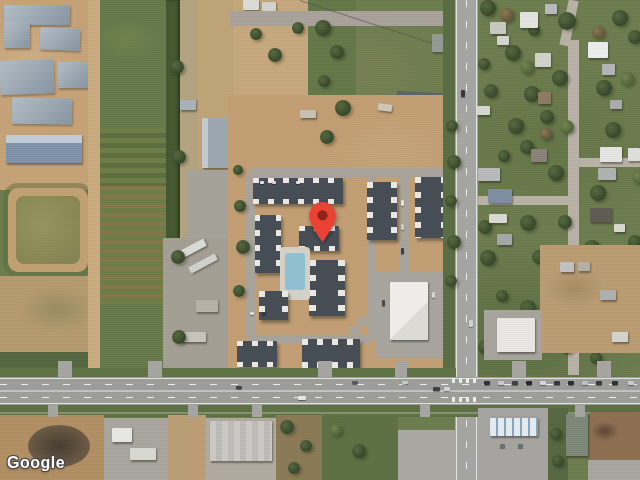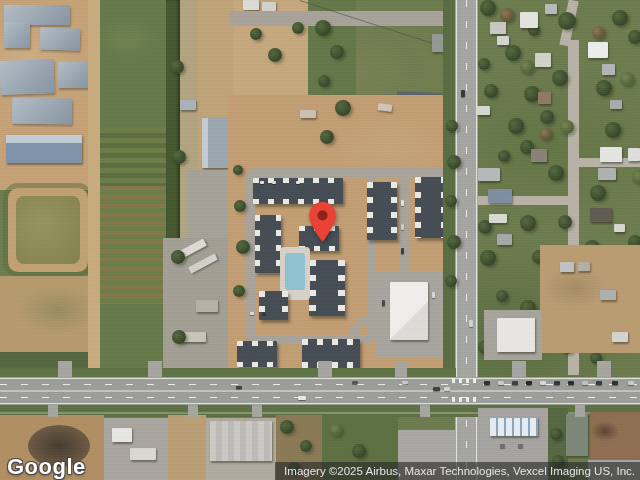--- a/index.html
+++ b/index.html
@@ -21,21 +21,21 @@
   .bv{background-image:linear-gradient(90deg,rgba(69,76,85,0) 0 20%,#454c55 20% 80%,rgba(69,76,85,0) 80%),repeating-linear-gradient(180deg,#eceae4 0 6px,#454c55 6px 15px);}
   .cons{position:absolute;background:linear-gradient(135deg,#b3bec7,#8795a2);box-shadow:1px 2px 2px rgba(60,60,50,.4);border-radius:1px;}
   .rd{position:absolute;background:#a6a5a1;}
   .pv{position:absolute;background:#aba79d;}
   .lw{position:absolute;background:rgba(255,255,255,.7);}
   .dh{position:absolute;height:1px;background:repeating-linear-gradient(90deg,rgba(255,255,255,.85) 0 7px,transparent 7px 21px);}
   .dv{position:absolute;width:1px;background:repeating-linear-gradient(180deg,rgba(255,255,255,.8) 0 7px,transparent 7px 21px);}
   .xw{position:absolute;background:repeating-linear-gradient(90deg,#eff0ec 0 3px,transparent 3px 7px);}
   .rows-g{background:repeating-linear-gradient(180deg,#6c7d47 0 5px,#5c6e3e 5px 10px);}
   .rows-b{background:repeating-linear-gradient(180deg,#85764a 0 4px,#6c7d47 4px 9px);}
-  #google-logo{position:absolute;left:7px;top:454px;z-index:60;color:#fff;font-size:22px;font-weight:700;letter-spacing:.5px;
+  #google-logo{position:absolute;left:7px;top:454px;z-index:60;color:#fff;font-size:16px;font-weight:700;letter-spacing:.5px;
      text-shadow:-1px -1px 0 rgba(68,68,68,.85),1px -1px 0 rgba(68,68,68,.85),-1px 1px 0 rgba(68,68,68,.85),1px 1px 0 rgba(68,68,68,.85),0 2px 3px rgba(0,0,0,.35);}
   #attr{position:absolute;right:0;bottom:0;height:18px;z-index:60;display:flex;align-items:center;
      padding:0 5px 0 9px;background:rgba(42,42,42,.64);color:#e6e6e6;font-size:11.5px;white-space:nowrap;}
   #pin{position:absolute;left:309px;top:202px;width:27px;height:40px;z-index:50;filter:drop-shadow(1px 2px 2px rgba(0,0,0,.35));}
   #grain{position:absolute;inset:0;z-index:40;pointer-events:none;
      background:repeating-linear-gradient(0deg,rgba(255,255,255,.02) 0 1px,rgba(0,0,0,.02) 1px 2px);}
 </style>
 </head>
 <body>
 
@@ -289,16 +289,13 @@
   <div id="grain"></div>
 
   <div id="pin">
     <svg width="27" height="40" viewBox="0 0 24 36" xmlns="http://www.w3.org/2000/svg">
       <path d="M12 0C5.4 0 0 5.4 0 12c0 9 12 24 12 24s12-15 12-24C24 5.4 18.6 0 12 0z" fill="#EA4335"></path>
       <circle cx="12" cy="12" r="4.6" fill="#8E2317"></circle>
     </svg>
   </div>
 
   <div id="google-logo">Google</div>
-  <div id="attr">
-    <span>Imagery ©2025 Airbus, Maxar Technologies, Vexcel Imaging US, Inc.</span>
-  </div>
 </div>
 
 </body></html>

